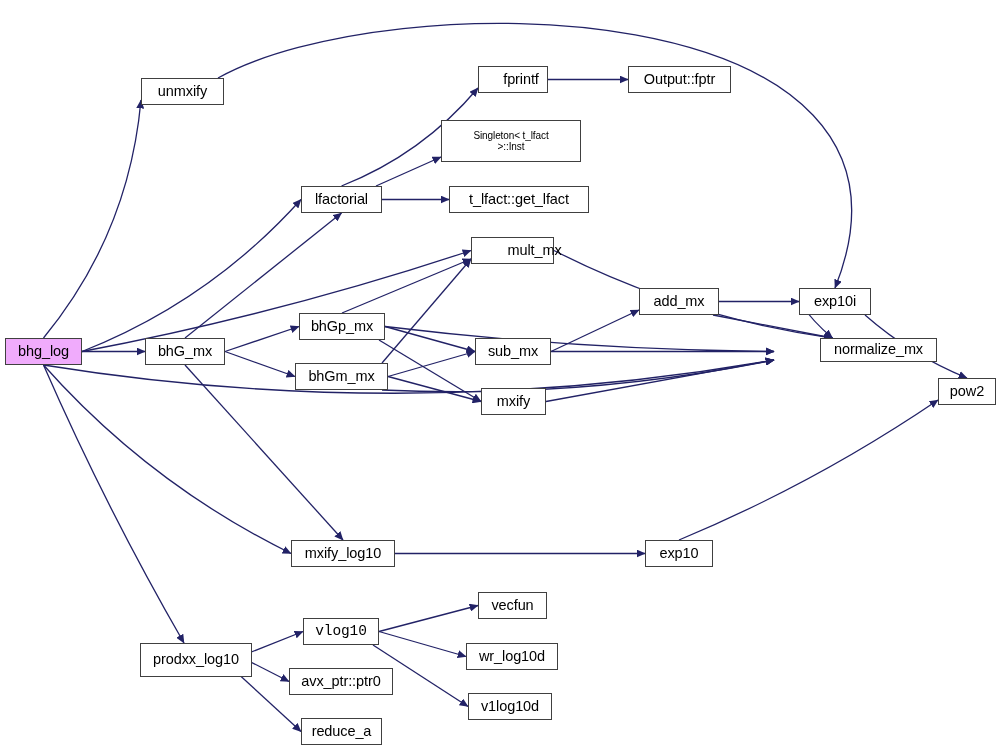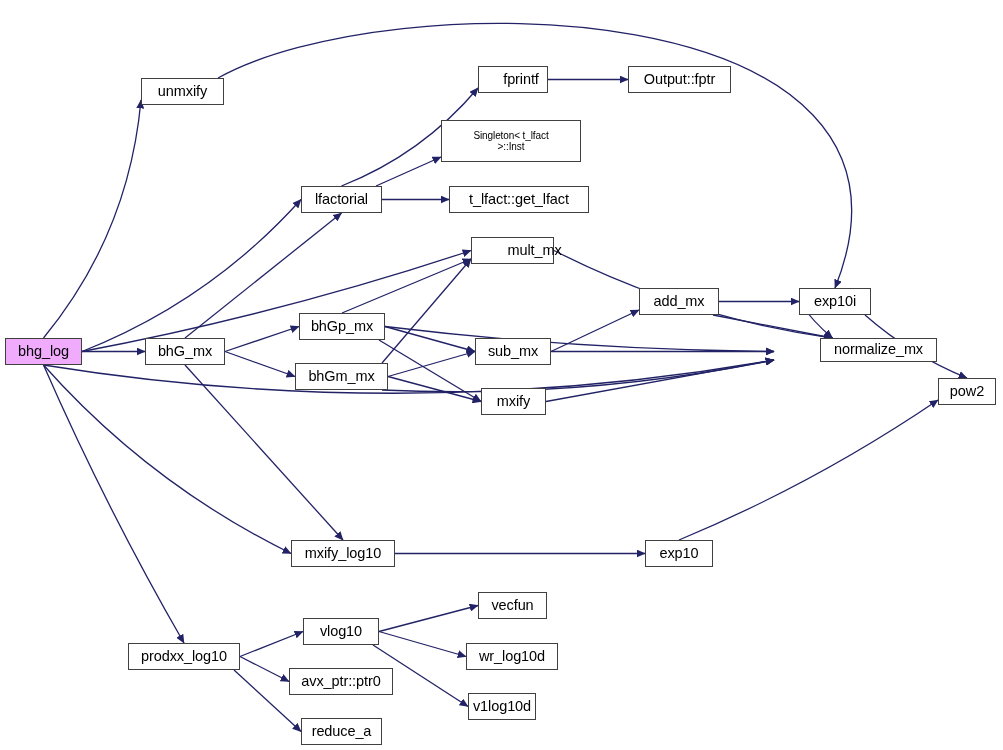--- a/index.html
+++ b/index.html
@@ -99,21 +99,21 @@
       <div class="node" style="left: 295px; top: 363px; width: 93px; height: 27px;">bhGm_mx</div>
       <div class="node" style="left: 471px; top: 237px; width: 83px; height: 27px; padding-left: 44px;">mult_mx</div>
       <div class="node" style="left: 475px; top: 338px; width: 76px; height: 27px;">sub_mx</div>
       <div class="node" style="left: 481px; top: 388px; width: 65px; height: 27px;">mxify</div>
       <div class="node" style="left: 639px; top: 288px; width: 80px; height: 27px;">add_mx</div>
       <div class="node" style="left: 799px; top: 288px; width: 72px; height: 27px;">exp10i</div>
       <div class="node" style="left: 774px; top: 338px; width: 117px; height: 24px; margin-left: 46px;">normalize_mx</div>
       <div class="node" style="left: 938px; top: 378px; width: 58px; height: 27px;">pow2</div>
       <div class="node" style="left: 291px; top: 540px; width: 104px; height: 27px;">mxify_log10</div>
       <div class="node" style="left: 645px; top: 540px; width: 68px; height: 27px;">exp10</div>
-      <div class="node" style="left: 128px; top: 643px; width: 112px; height: 27px;">prodxx_log10</div>
-      <div class="node" style="left: 303px; top: 618px; width: 76px; height: 27px;">vlog10</div>
+      <div class="node" style="left: 140px; top: 643px; width: 112px; height: 34px;">prodxx_log10</div>
+      <div class="node" style="left: 303px; top: 618px; width: 76px; height: 27px; font-family: Liberation Mono, monospace;">vlog10</div>
       <div class="node" style="left: 289px; top: 668px; width: 104px; height: 27px;">avx_ptr::ptr0</div>
       <div class="node" style="left: 301px; top: 718px; width: 81px; height: 27px;">reduce_a</div>
       <div class="node" style="left: 478px; top: 592px; width: 69px; height: 27px;">vecfun</div>
       <div class="node" style="left: 466px; top: 643px; width: 92px; height: 27px;">wr_log10d</div>
-      <div class="node" style="left: 468px; top: 693px; width: 68px; height: 27px;">v1log10d</div>
+      <div class="node" style="left: 468px; top: 693px; width: 84px; height: 27px;">v1log10d</div>
     </div>
 </div>
 
 </body></html>

